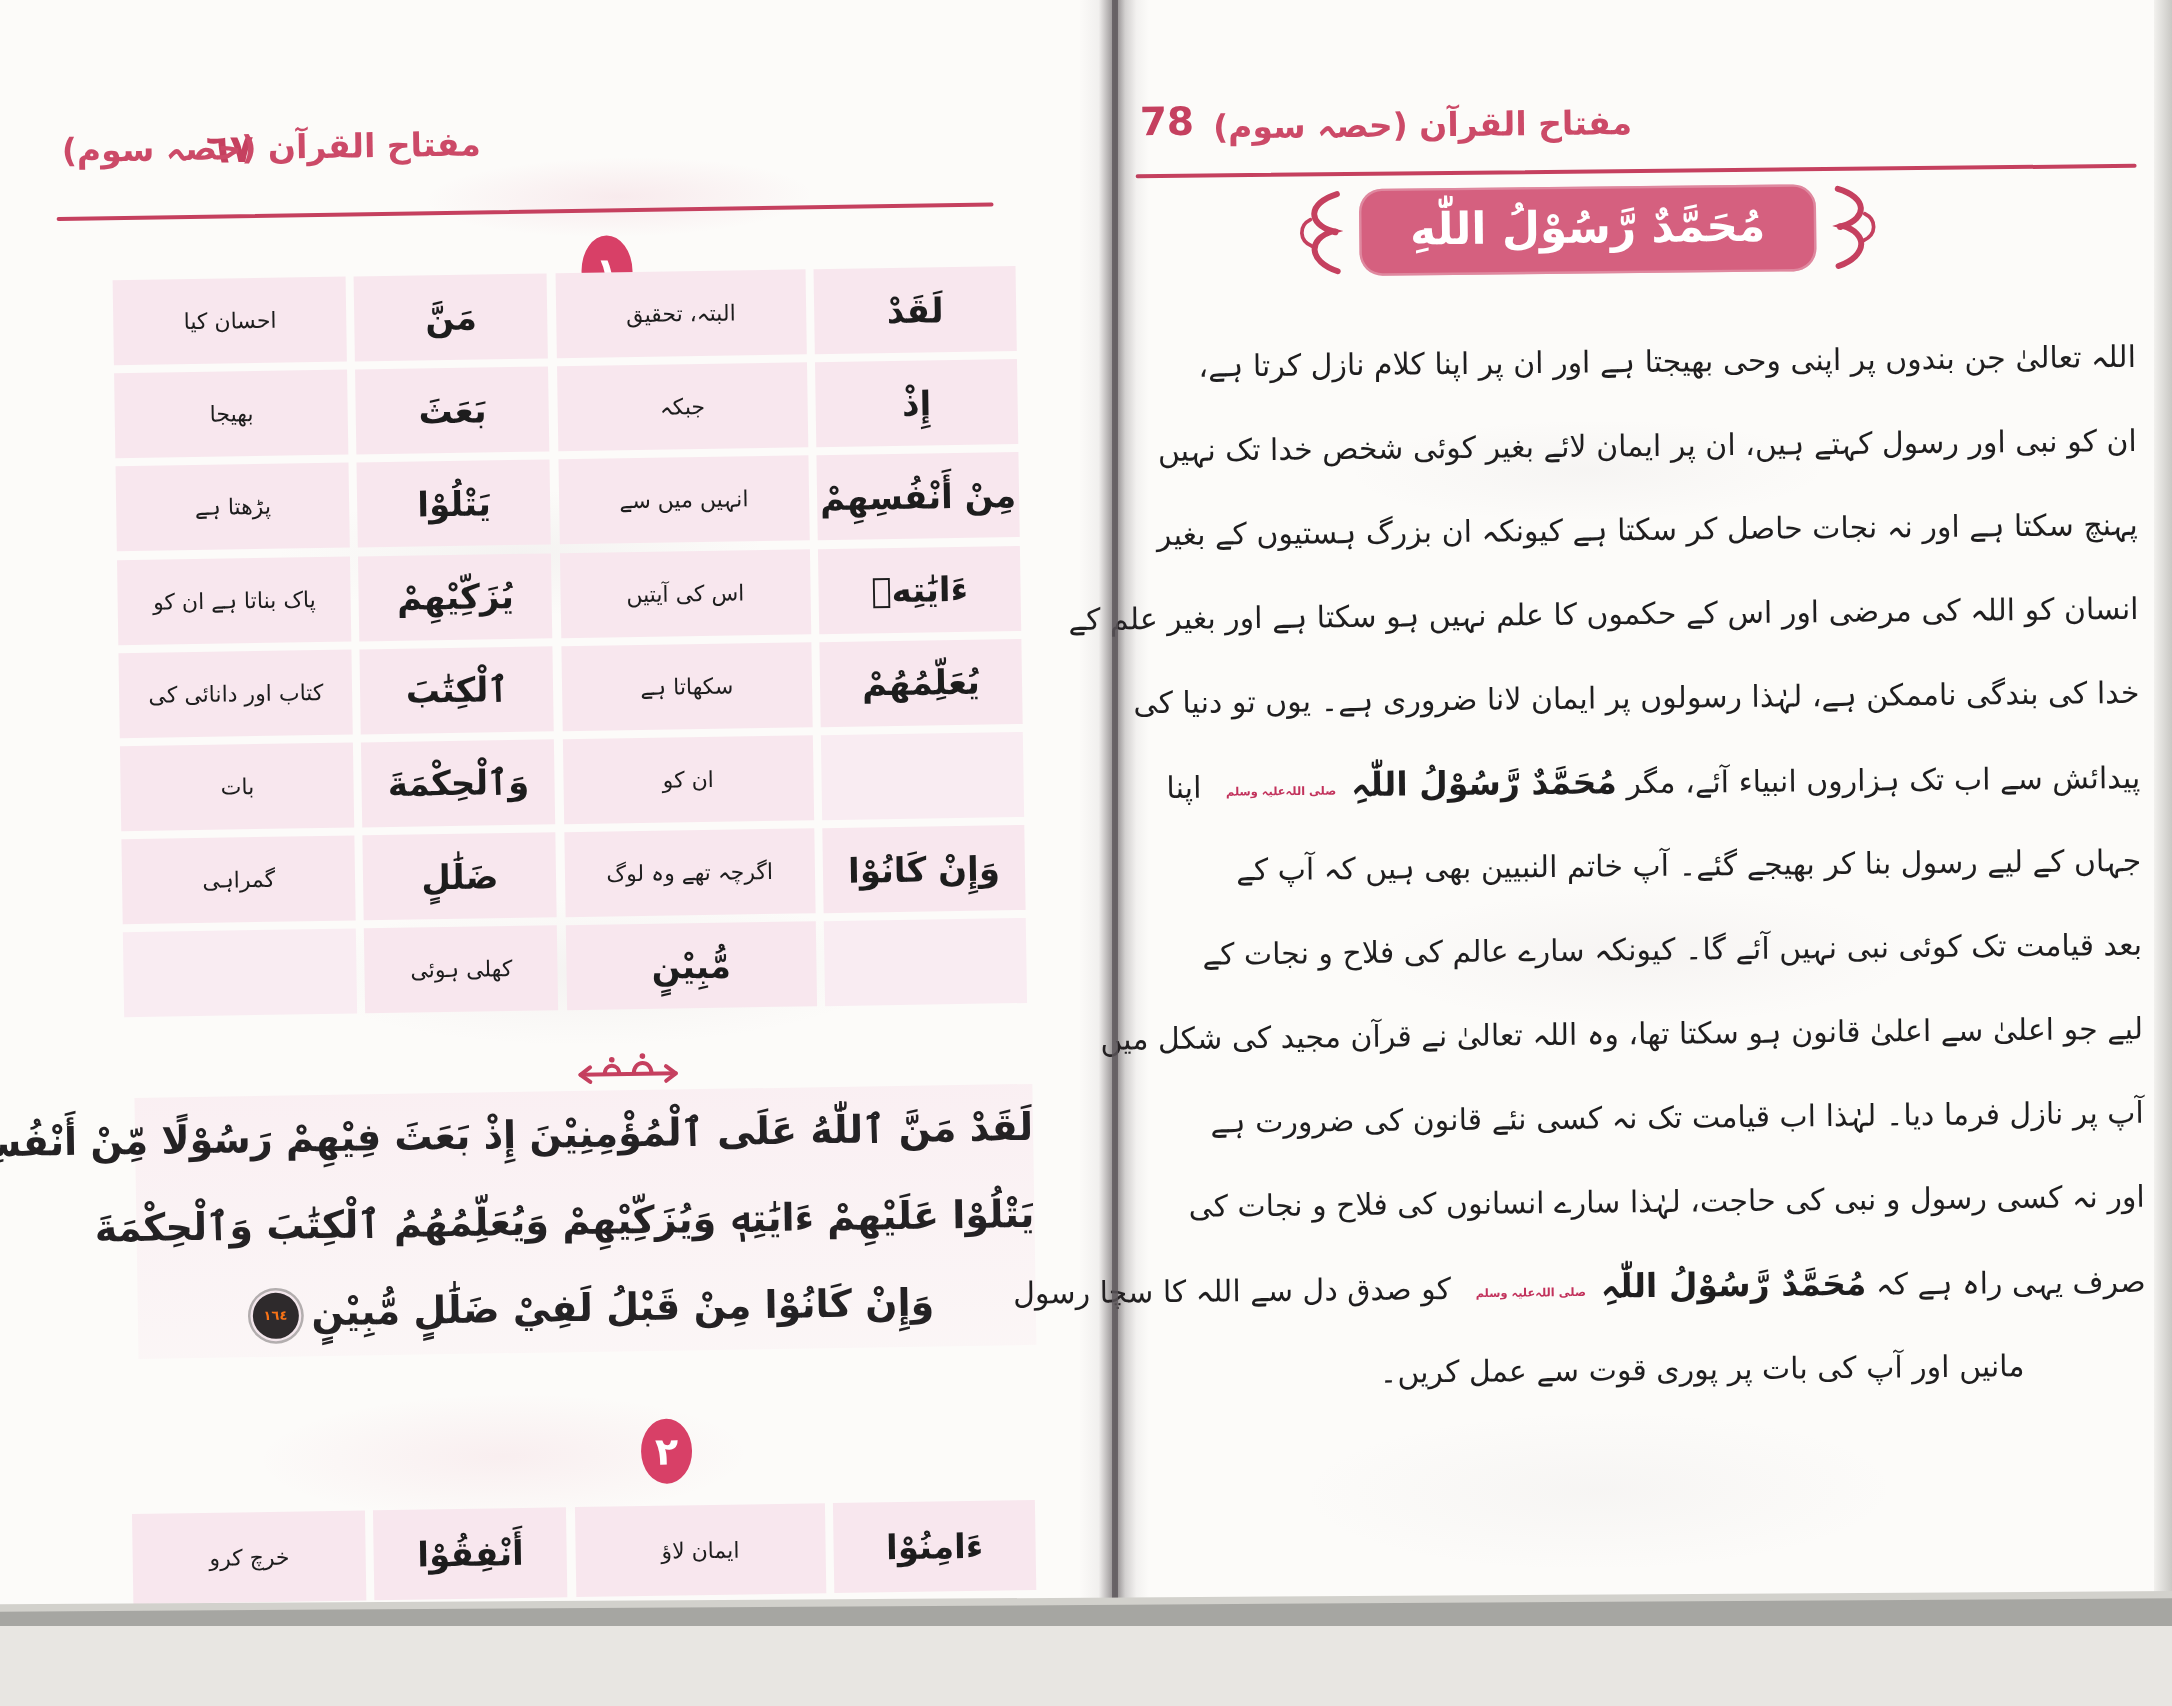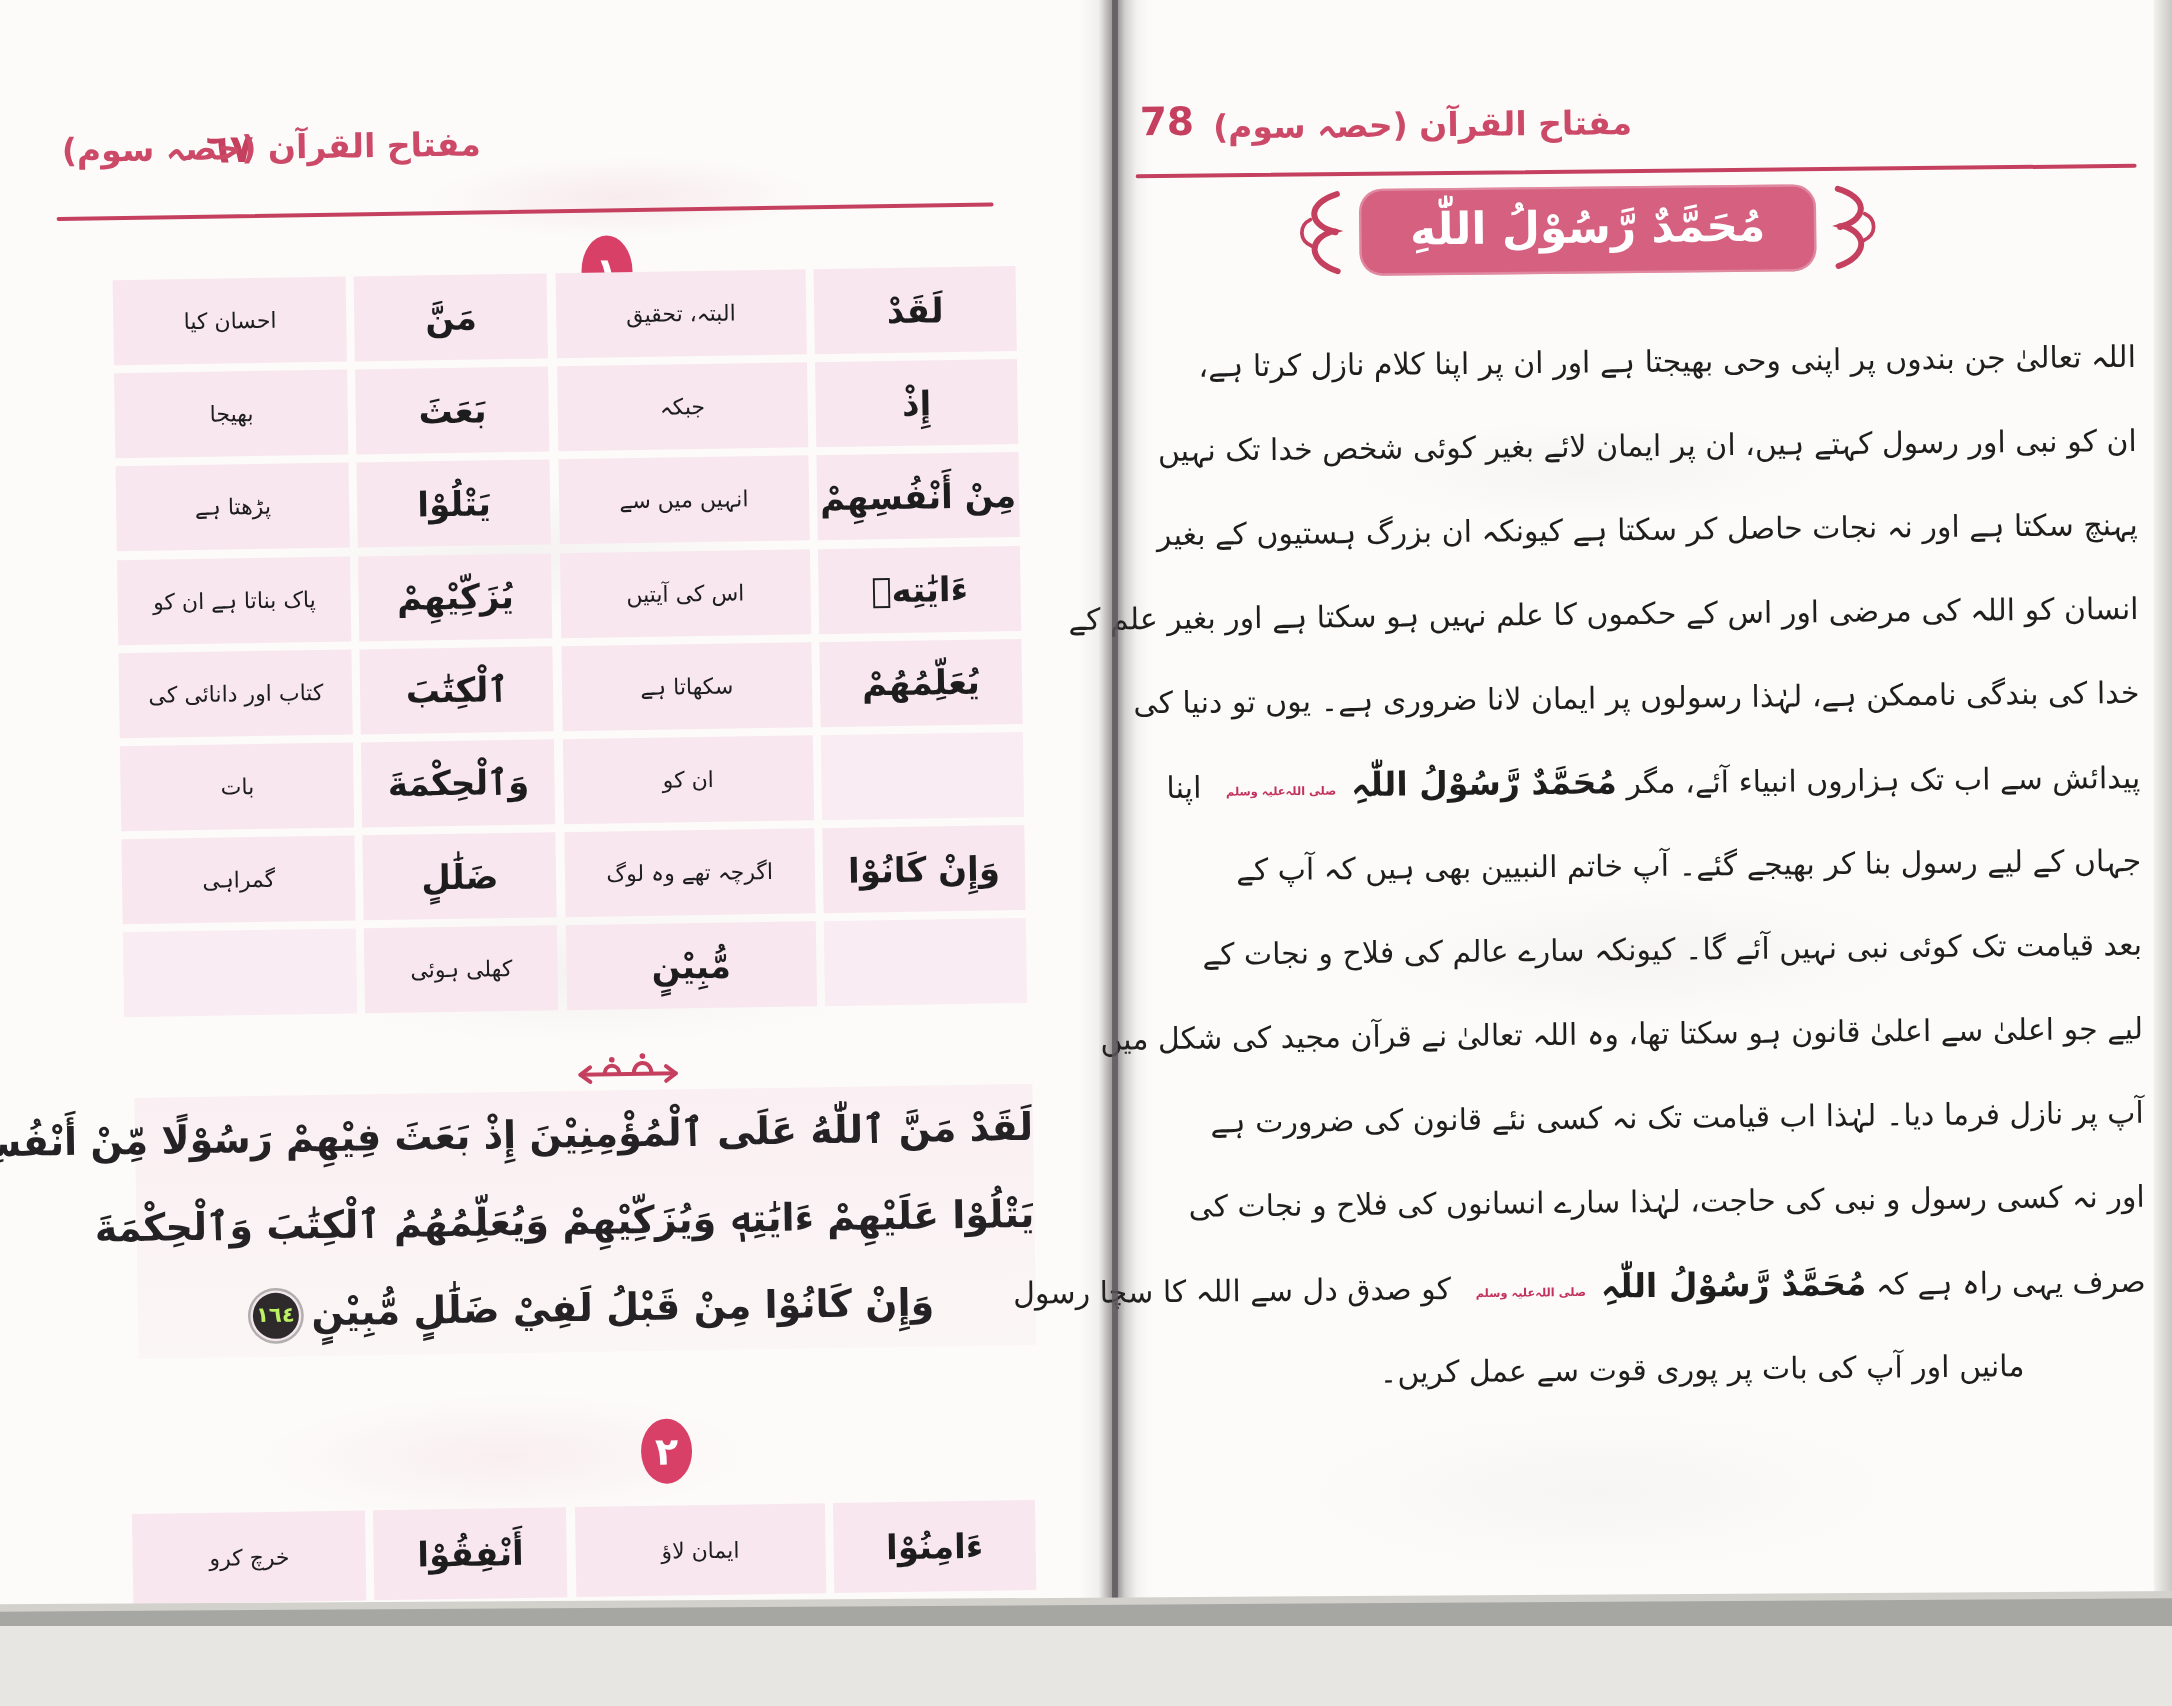--- a/index.html
+++ b/index.html
@@ -59,22 +59,22 @@
   .cell.ur{font-size:22px;}
   .cell.empty{background:#f9ecf2;}
 
   .divider-orn{position:absolute;right:420px;top:980px;width:106px;height:42px;}
 
   .verse{position:absolute;right:69px;top:1022px;width:898px;text-align:center;
     font-size:38px;font-weight:600;line-height:87px;color:#242224;
     background:linear-gradient(180deg,rgba(247,222,233,0.40),rgba(247,222,233,0.18));}
   .verse-line{white-space:nowrap;}
   .medallion{display:inline-flex;align-items:center;justify-content:center;
-    width:46px;height:46px;border-radius:50%;background:#2e2a2c;color:#bef264;
-    font-size:21px;font-weight:bold;margin:0 13px;vertical-align:middle;
+    width:46px;height:46px;border-radius:50%;background:#2e2a2c;color:#f97316;
+    font-size:13px;font-weight:bold;margin:0 13px;vertical-align:middle;
     box-shadow:0 0 0 2.4px #f3e6ec,0 0 0 4.9px rgba(46,42,44,0.35);}
 
   
   .rp-pageno{right:954px;top:29px;}                      
   .rp-title{left:90px;top:38px;}
   .rp-rule{right:12.2px;left:12.2px;top:104px;}
   .head-row{position:absolute;top:119px;left:0;right:0;display:flex;
     align-items:center;justify-content:center;gap:16.3px;transform:translateX(-49px);
     direction:ltr;}
   .head-box{background:#d5607f;color:#fff;font-size:44px;font-weight:bold;

